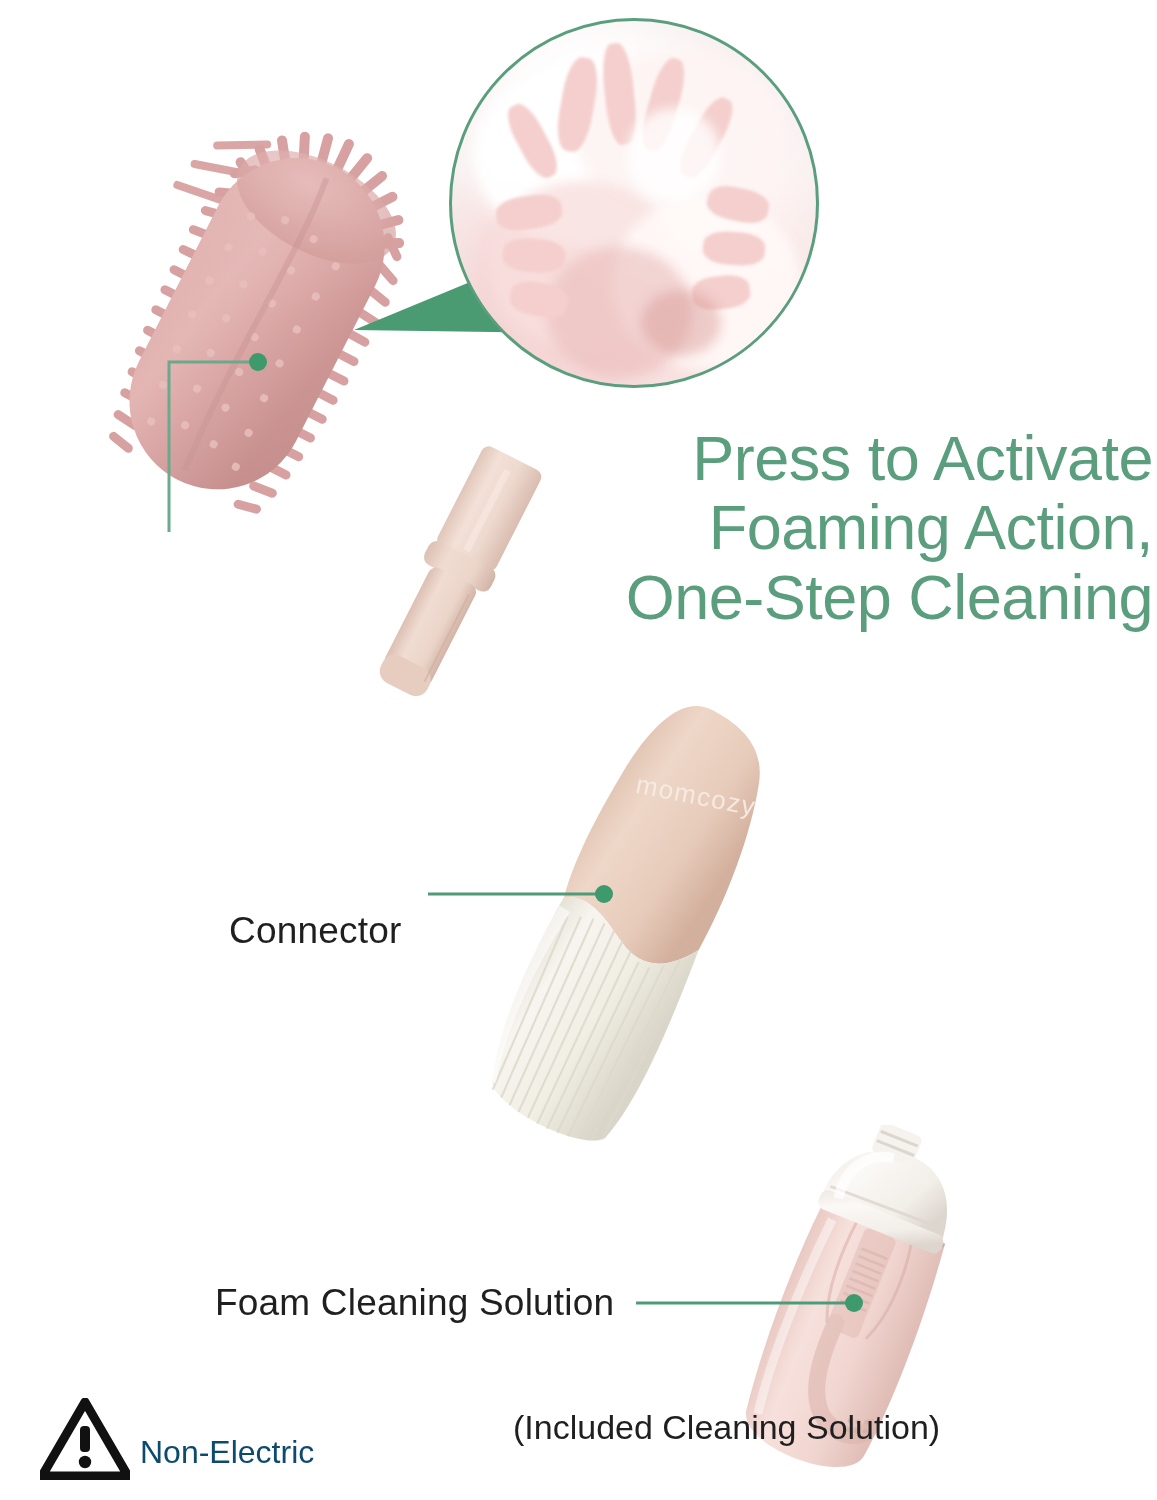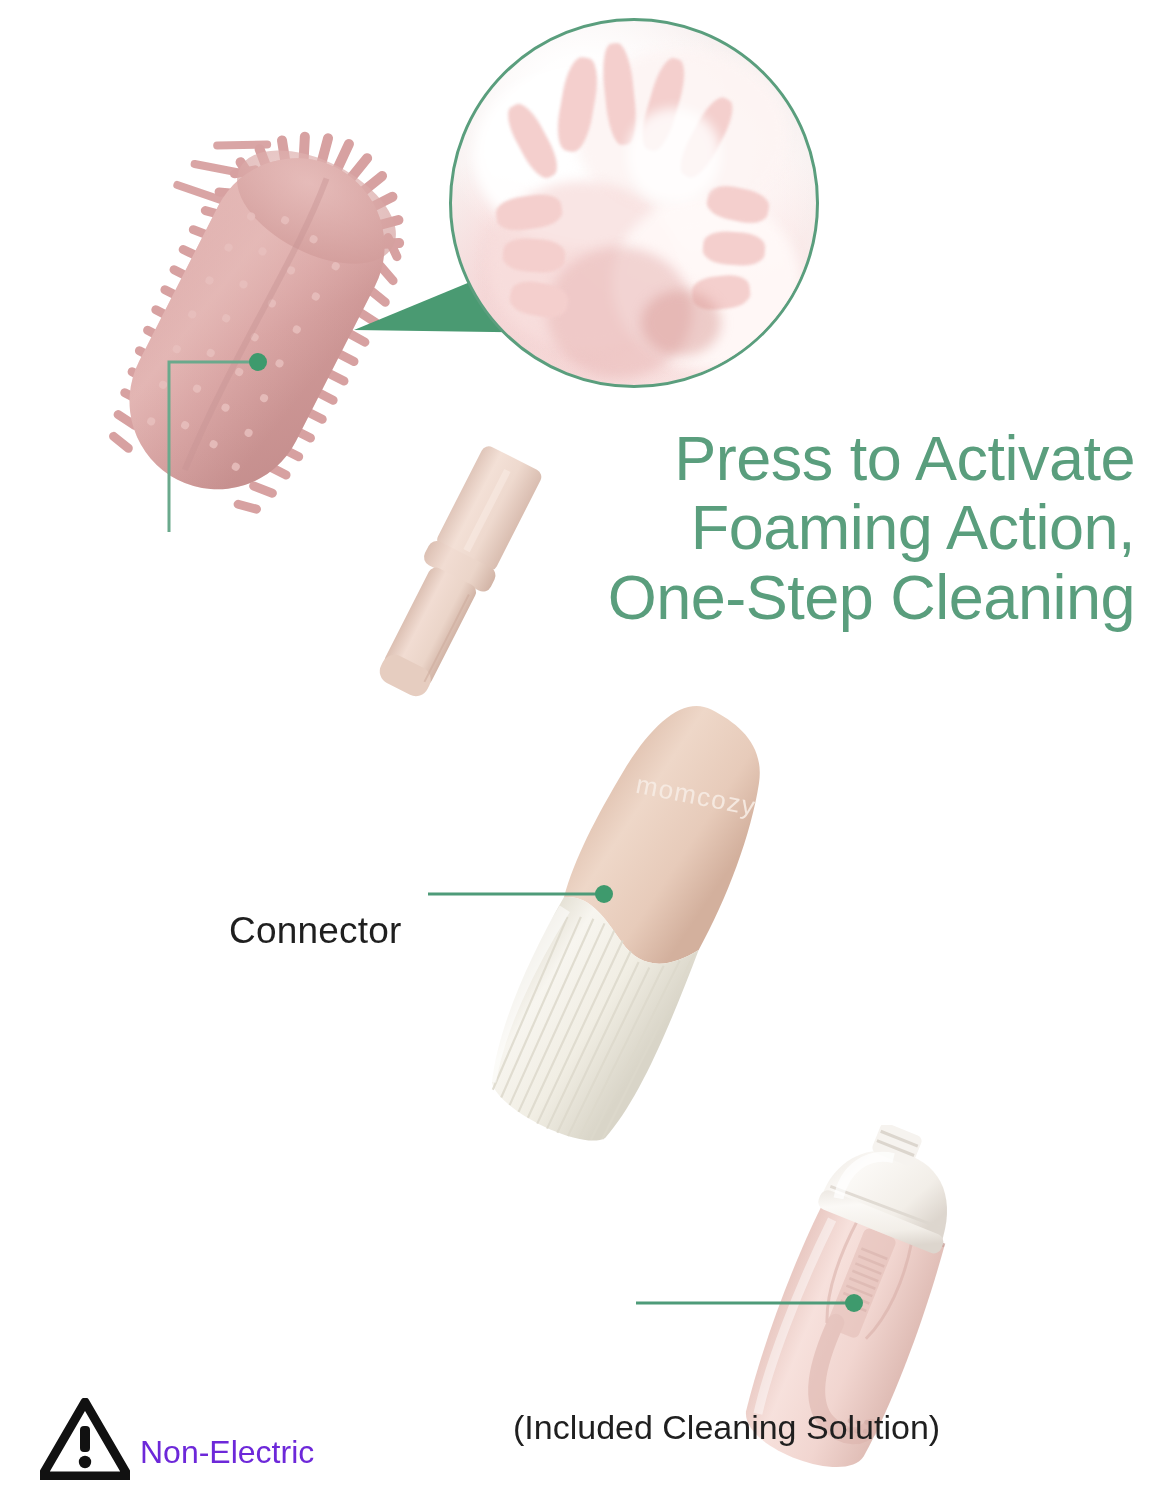--- a/index.html
+++ b/index.html
@@ -11,21 +11,21 @@
     position:relative;
     width:1157px;
     height:1500px;
     background:#ffffff;
     overflow:hidden;
   }
   .abs{position:absolute;}
 
   
   #headline{
-    right:22px;
+    right:4px;
     top:424px;
     width:640px;
     text-align:right;
     color:#5a9e7d;
     font-size:63px;
     line-height:1.10;
     font-weight:400;
     letter-spacing:-0.5px;
     white-space:pre-line;
   }
@@ -45,21 +45,21 @@
   .caption{
     color:#1f1f1f;
     font-size:34px;
     font-weight:400;
     white-space:nowrap;
   }
   #caption-included{left:513px;top:1408px;}
 
   #label-nonelectric{
     left:140px;top:1434px;
-    font-size:32px;color:#6d28d9;white-space:nowrap;
+    font-size:32px;color:#0c4a6e;white-space:nowrap;
   }
 
   
   .leader-svg{left:0;top:0;width:1157px;height:1500px;pointer-events:none;}
 
   
   #warning-icon{left:40px;top:1398px;width:90px;height:82px;}
 
   
   #product{left:0;top:0;width:1157px;height:1500px;}
@@ -410,20 +410,21 @@
     </g>
   </svg>
 
   <div id="headline" class="abs">Press to Activate
 Foaming Action,
 One-Step Cleaning</div>
 
 
   <div id="label-connector" class="abs label">Connector</div>
 
+  <div id="label-foam" class="abs label">Foam Cleaning Solution</div>
 
   <div id="caption-included" class="abs caption">(Included Cleaning Solution)</div>
 
   <svg id="warning-icon" class="abs" viewBox="0 0 90 82">
     <path d="M45 4 L88 78 L2 78 Z" fill="none" stroke="#111111" stroke-width="9" stroke-linejoin="round"></path>
     <rect x="40" y="28" width="10" height="26" rx="4" fill="#111111"></rect>
     <circle cx="45" cy="64" r="6.2" fill="#111111"></circle>
   </svg>
 
   <div id="label-nonelectric" class="abs">Non-Electric</div>

